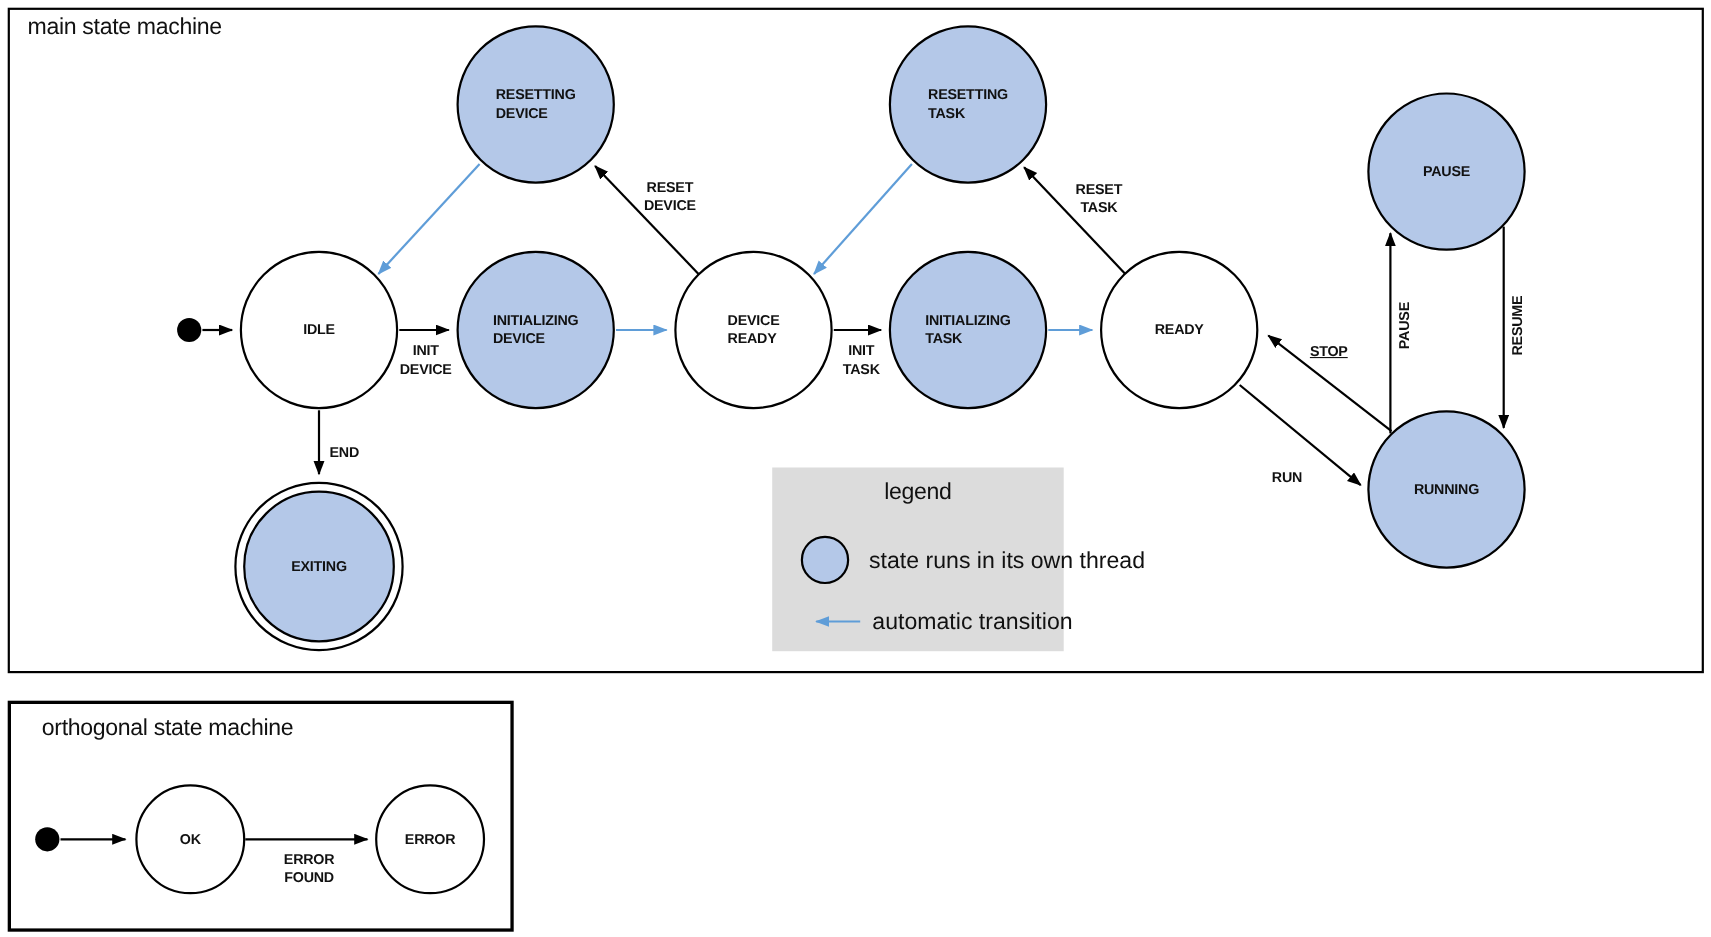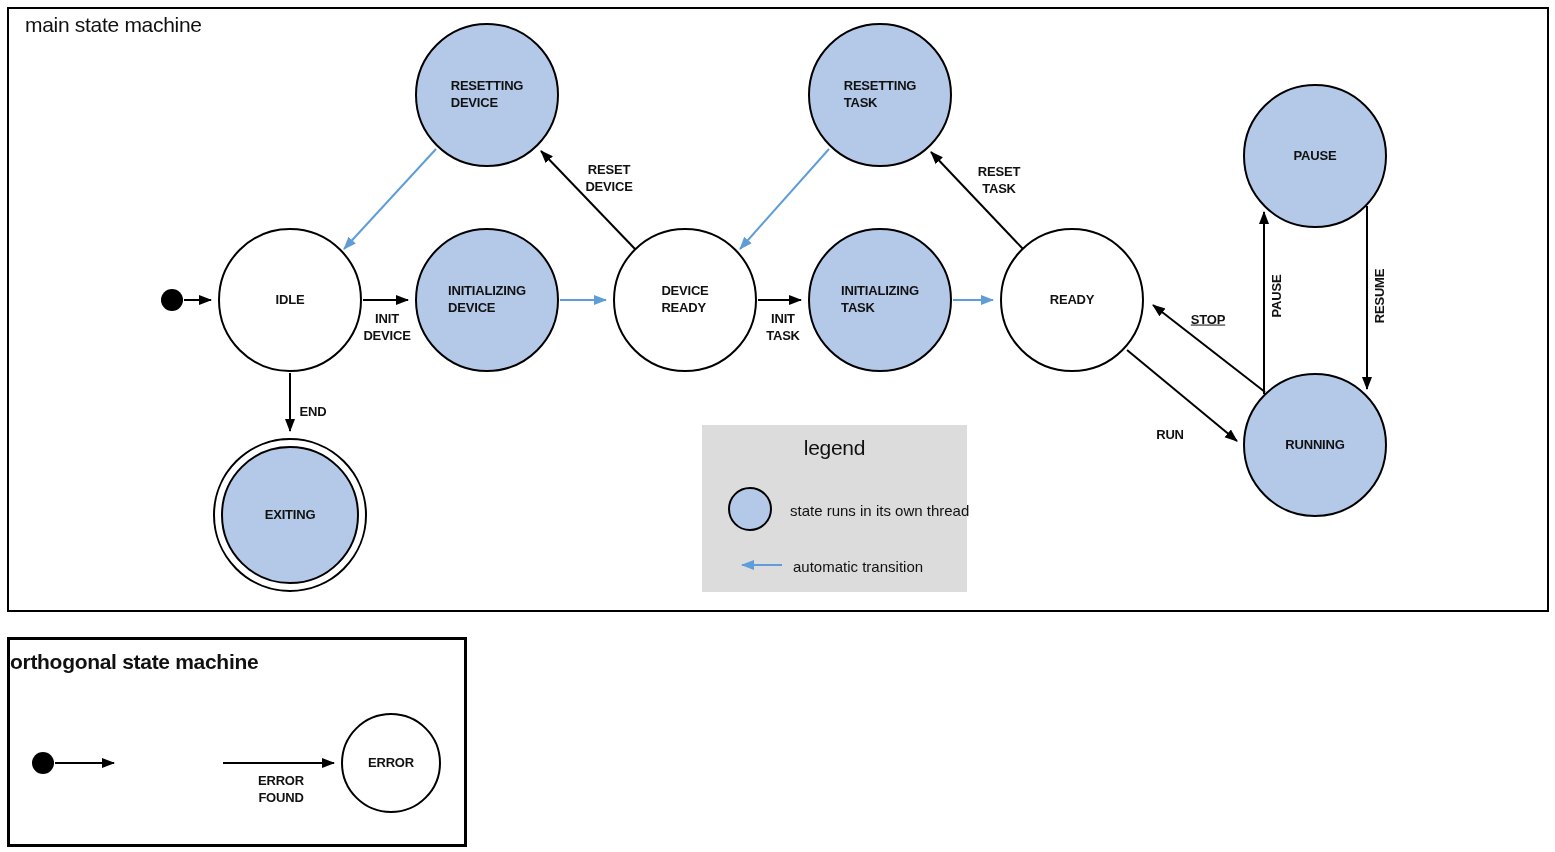--- a/index.html
+++ b/index.html
@@ -108,37 +108,37 @@
     box-sizing: border-box;
     width: 44px; height: 44px;
     border: 2px solid #000;
     border-radius: 50%;
     background: var(--state-fill);
   }
   .legend-arrow-svg { position: absolute; left: 28px; top: 132px; }
   .legend-arrow-svg line { stroke: var(--automatic-transition); stroke-width: 2; }
   .legend-label {
     position: absolute;
-    font-size: 15px;
+    font-size: 21px;
     transform: translateY(-50%);
     white-space: nowrap;
   }
   .legend-label.item-0 { left: 88px; top: 85px; }
   .legend-label.item-1 { left: 91px; top: 141px; }
 </style>
 </head>
 <body>
 
 <div class="canvas">
 
   <div class="box" style="left:7px; top:7px; width:1542px; height:605px;"></div>
   <div class="box thick" style="left:7px; top:637px; width:460px; height:210px;"></div>
 
   <div class="panel-title" style="left:25px; top:13px;">main state machine</div>
-  <div class="panel-title" style="left:10px; top:650px;font-weight:bold;">orthogonal state machine</div>
+  <div class="panel-title" style="left:38px; top:650px;">orthogonal state machine</div>
 
   <svg class="edges" width="1555" height="852">
     <defs>
       <marker id="ah-black" markerUnits="userSpaceOnUse" markerWidth="14" markerHeight="11" refX="12" refY="5" orient="auto">
         <path class="ah-black-fill" d="M0,0 L13,5 L0,10 Z"></path>
       </marker>
       <marker id="ah-blue" markerUnits="userSpaceOnUse" markerWidth="14" markerHeight="11" refX="12" refY="5" orient="auto">
         <path class="ah-blue-fill" d="M0,0 L13,5 L0,10 Z"></path>
       </marker>
     </defs>
@@ -229,20 +229,23 @@
     <div class="legend-circle"></div>
     <div class="legend-label item-0">state runs in its own thread</div>
     <svg class="legend-arrow-svg" width="60" height="16">
       <line x1="52" y1="8" x2="12" y2="8" marker-end="url(#ah-blue)"></line>
     </svg>
     <div class="legend-label item-1">automatic transition</div>
   </div>
 
   <div class="init-dot" style="left:32px; top:752px;"></div>
 
+  <div class="state" style="left:123px; top:713px; width:100px; height:100px;">
+    <span>OK</span>
+  </div>
 
   <div class="state" style="left:341px; top:713px; width:100px; height:100px;">
     <span>ERROR</span>
   </div>
 
   <div class="elabel" style="left:281px; top:790px;">ERROR
 FOUND</div>
 
 </div>
 

